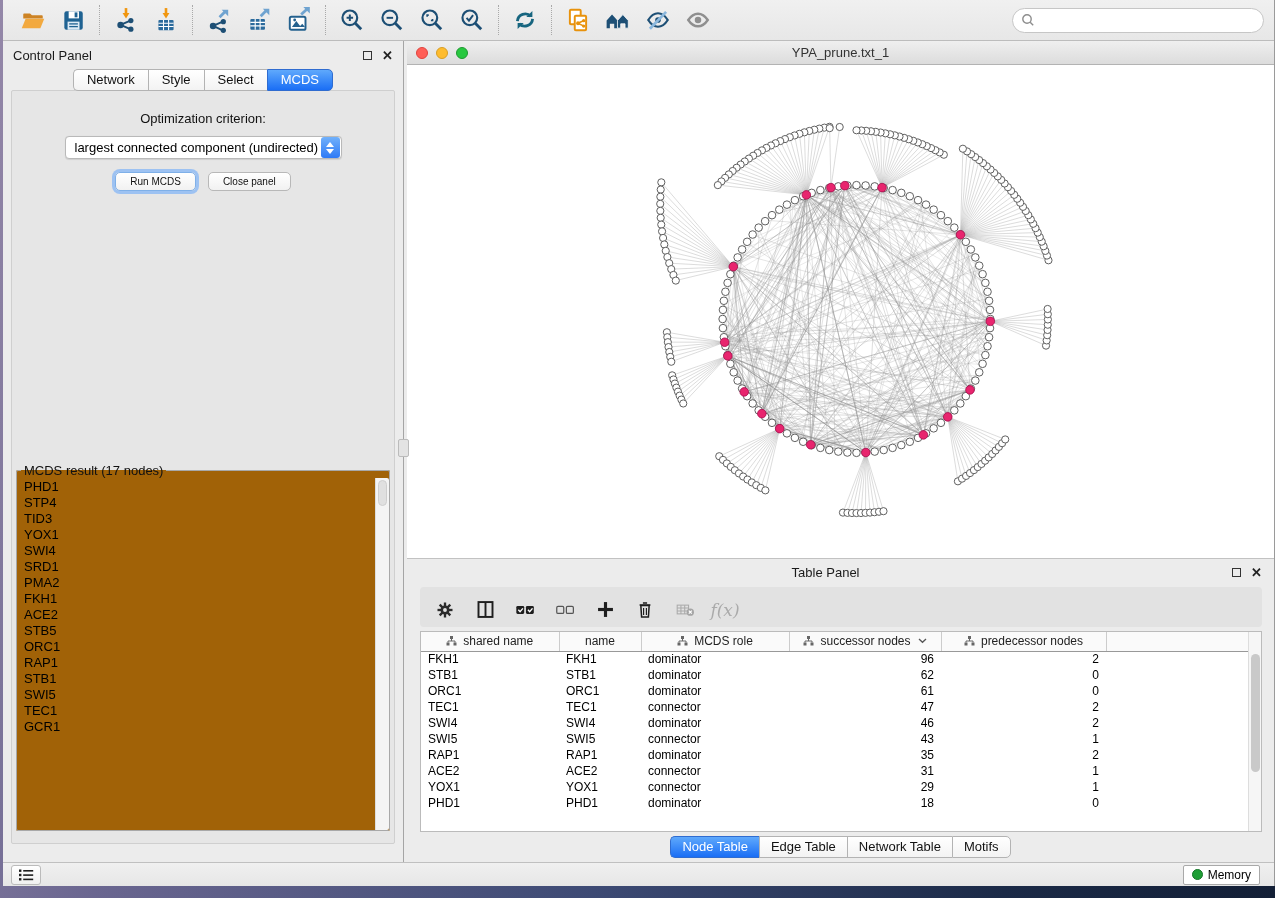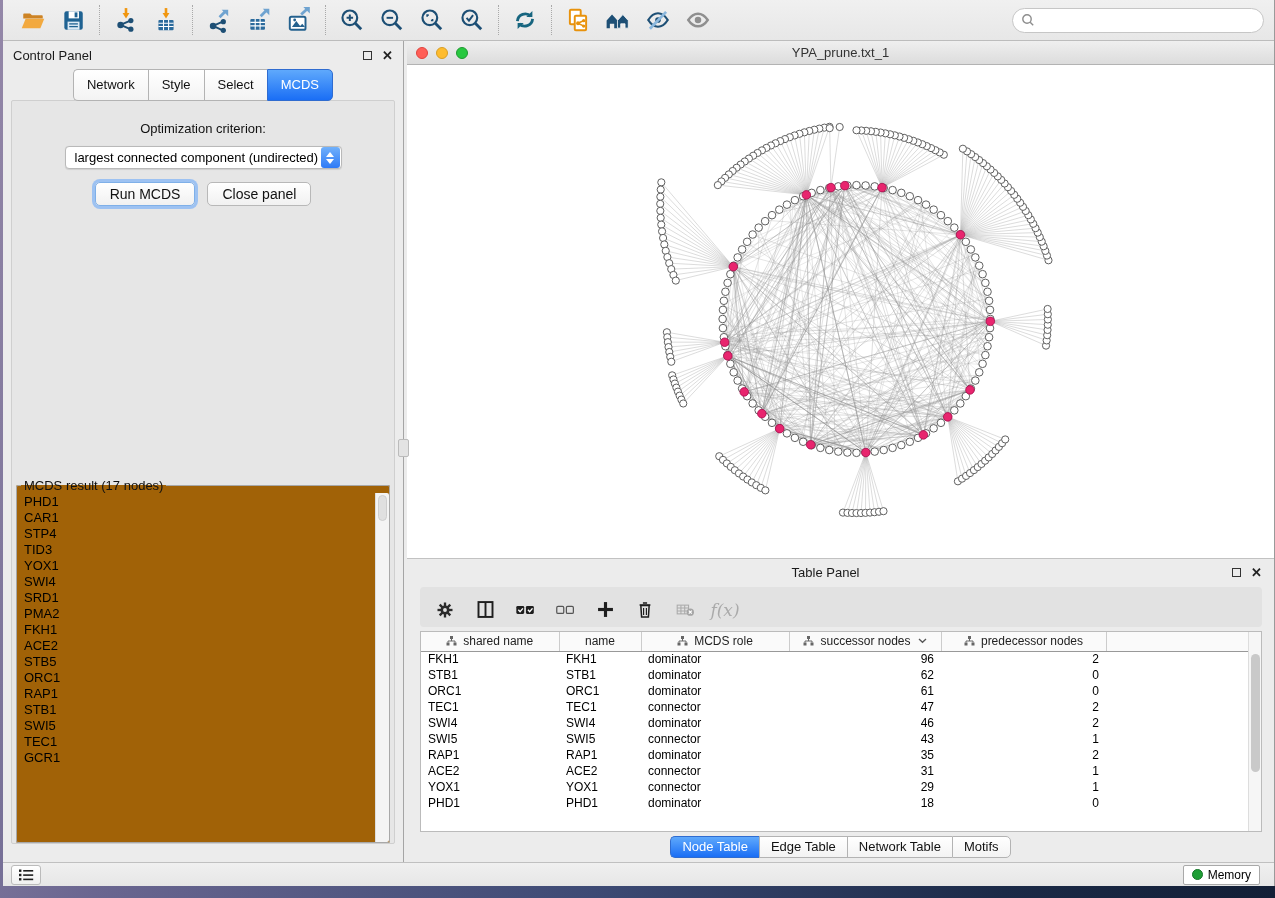--- a/index.html
+++ b/index.html
@@ -29,21 +29,21 @@
   .search-wrap svg { flex:0 0 auto; }
   .search-wrap input { border:none; outline:none; flex:1; margin-left:5px; font-size:13px; background:transparent; font-family:"Liberation Sans",sans-serif; }
   
   .content { flex:1; display:flex; min-height:0; }
   
   .control-panel { width:400px; flex:0 0 auto; display:flex; flex-direction:column; background:#ececec; }
   .panel-header { height:28px; display:flex; align-items:center; padding:0 10px; font-size:13px; color:#1a1a1a; }
   .panel-header .ph-title { flex:1; }
   .win-float { width:9px; height:9px; border:1.5px solid #333; margin-right:10px; display:inline-block; }
   .win-close { font-size:13px; font-weight:bold; color:#222; line-height:1; }
-  .ctabs { display:flex; justify-content:center; height:32px; margin-bottom:-1px; position:relative; z-index:2; }
+  .ctabs { display:flex; justify-content:center; height:22px; margin-bottom:-1px; position:relative; z-index:2; }
   .ctab {
     font-size:13px; padding:2px 13px; background:linear-gradient(#ffffff,#f3f3f3);
     border:1px solid #b3b3b3; border-right:none; color:#111; cursor:pointer; line-height:16px;
   }
   .ctab:first-child { border-radius:5px 0 0 5px; }
   .ctab:last-child { border-right:1px solid #b3b3b3; border-radius:0 5px 5px 0; }
   .ctab.active { background:linear-gradient(#5fa9fc,#1a6ef5); color:#fff; border-color:#2f6cd0; }
   .tab-content {
     flex:1; margin:0 8px 18px; background:#e6e6e6; border:1px solid #cfcfcf; border-radius:2px;
     padding:0 2px; display:flex; flex-direction:column; min-height:0;
@@ -55,21 +55,21 @@
     box-shadow:0 .5px 1px rgba(0,0,0,.1);
   }
   .dropdown .dd-text { flex:1; padding-left:9px; white-space:nowrap; overflow:hidden; }
   .dd-stepper {
     width:19px; height:21px; border-radius:3px; margin-right:1px;
     background:linear-gradient(#71b1fb,#2e7af6); display:flex; flex-direction:column;
     align-items:center; justify-content:center; gap:2px;
   }
   .btn-row { display:flex; justify-content:center; gap:12px; margin-top:13px; }
   .btn {
-    font-size:14px; font-family:"Liberation Sans",sans-serif; padding:3px 14px; border:1px solid #b8b8b8; border-radius:5px;
+    font-size:10px; font-family:"Liberation Sans",sans-serif; padding:3px 14px; border:1px solid #b8b8b8; border-radius:5px;
     background:linear-gradient(#ffffff,#f1f1f1); cursor:pointer; color:#111;
   }
   .btn.focus-ring { box-shadow:0 0 0 3px rgba(108,170,250,.6); border-color:#7fb0e8; }
   fieldset.result-box {
     margin:272px 2px 0; height:368px; border:1px solid #a8a8a8; border-radius:2px;
     background:#a16207; position:relative; overflow:hidden;
   }
   fieldset.result-box legend { font-size:13px; color:#111; padding:0 3px; margin-left:4px; }
   .result-list { padding:1px 7px; font-size:13px; line-height:16px; color:#000; height:100%; overflow:hidden; }
   .vscroll-track {
@@ -326,21 +326,20 @@
           </span>
         </div>
         <div class="btn-row">
           <button class="btn focus-ring">Run MCDS</button>
           <button class="btn">Close panel</button>
         </div>
         <fieldset class="result-box">
           <legend>MCDS result (17 nodes)</legend>
           <div class="result-list" id="result-list">
               <div>PHD1</div>
-              <div>CAR1</div>
               <div>STP4</div>
               <div>TID3</div>
               <div>YOX1</div>
               <div>SWI4</div>
               <div>SRD1</div>
               <div>PMA2</div>
               <div>FKH1</div>
               <div>ACE2</div>
               <div>STB5</div>
               <div>ORC1</div>

